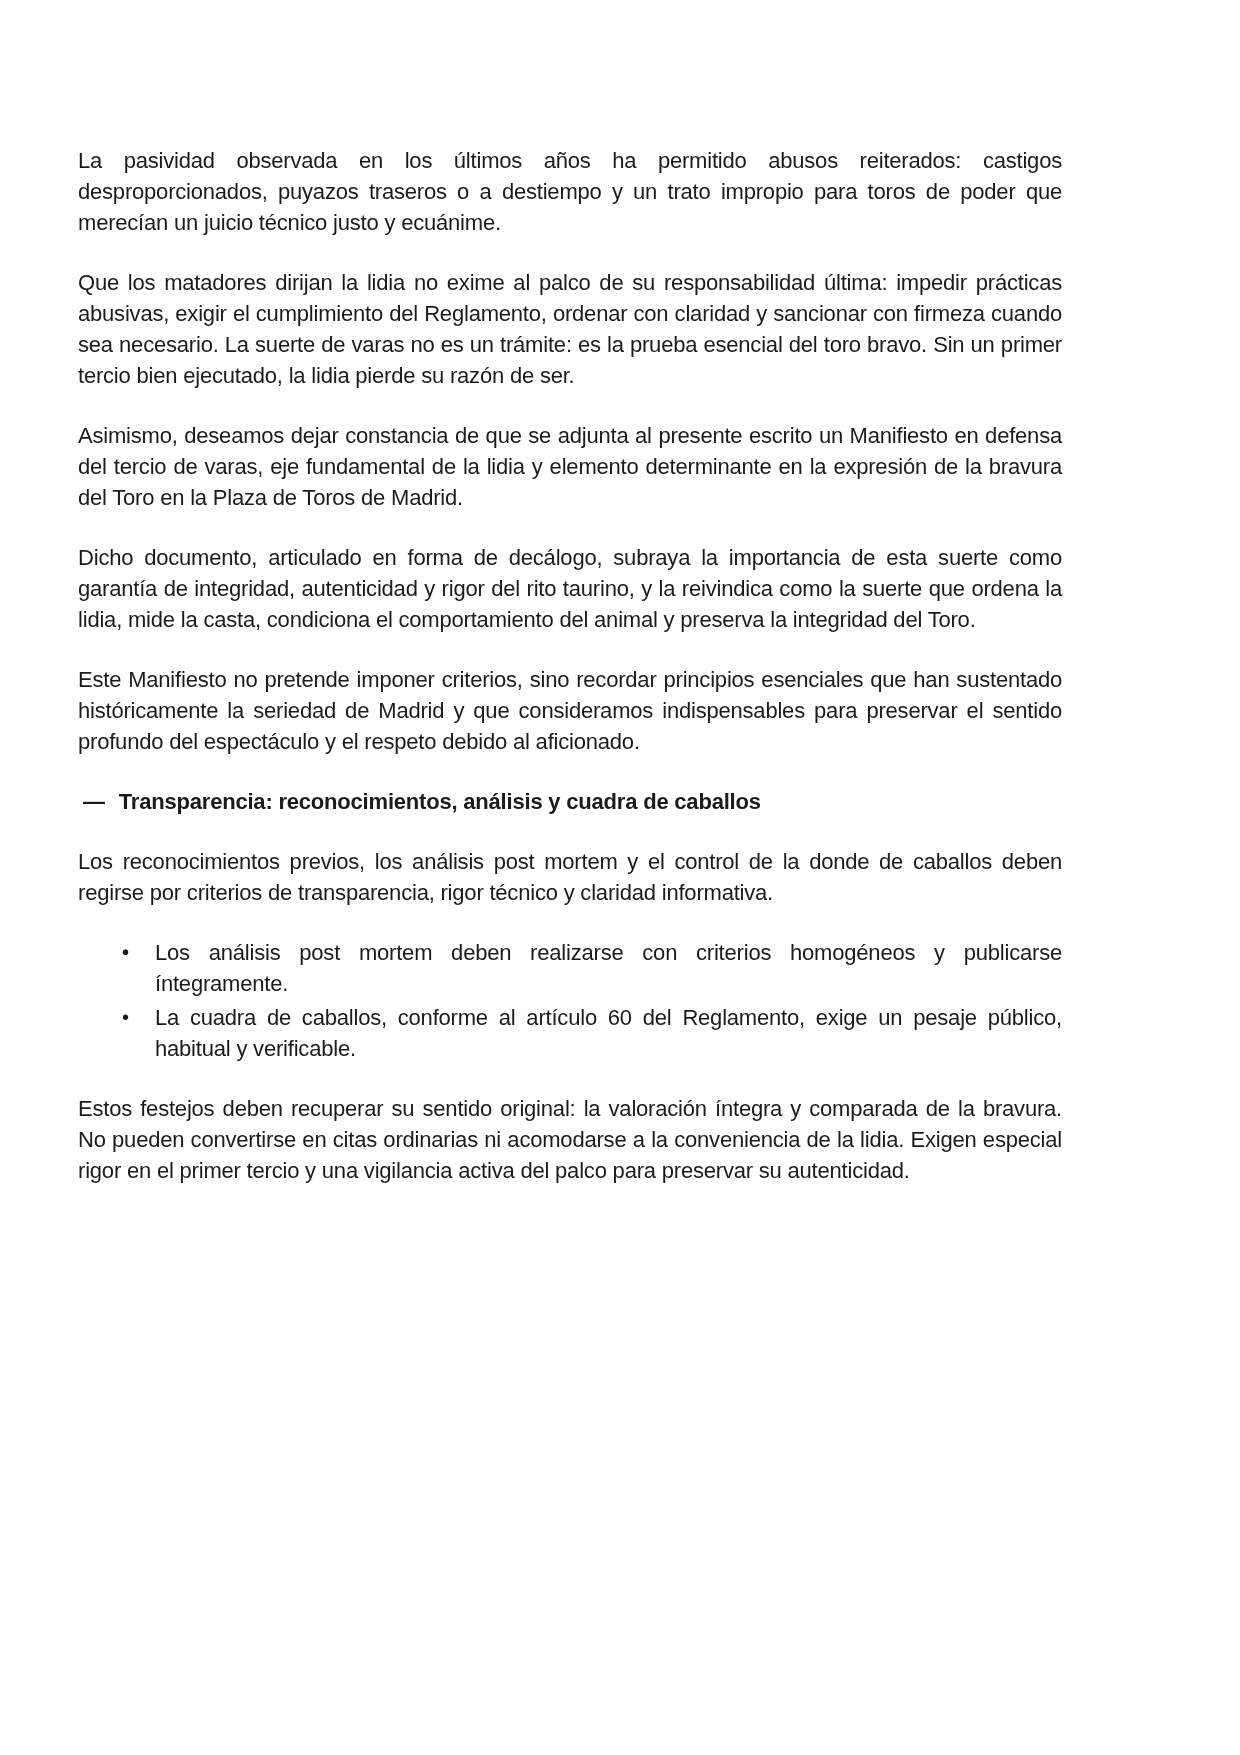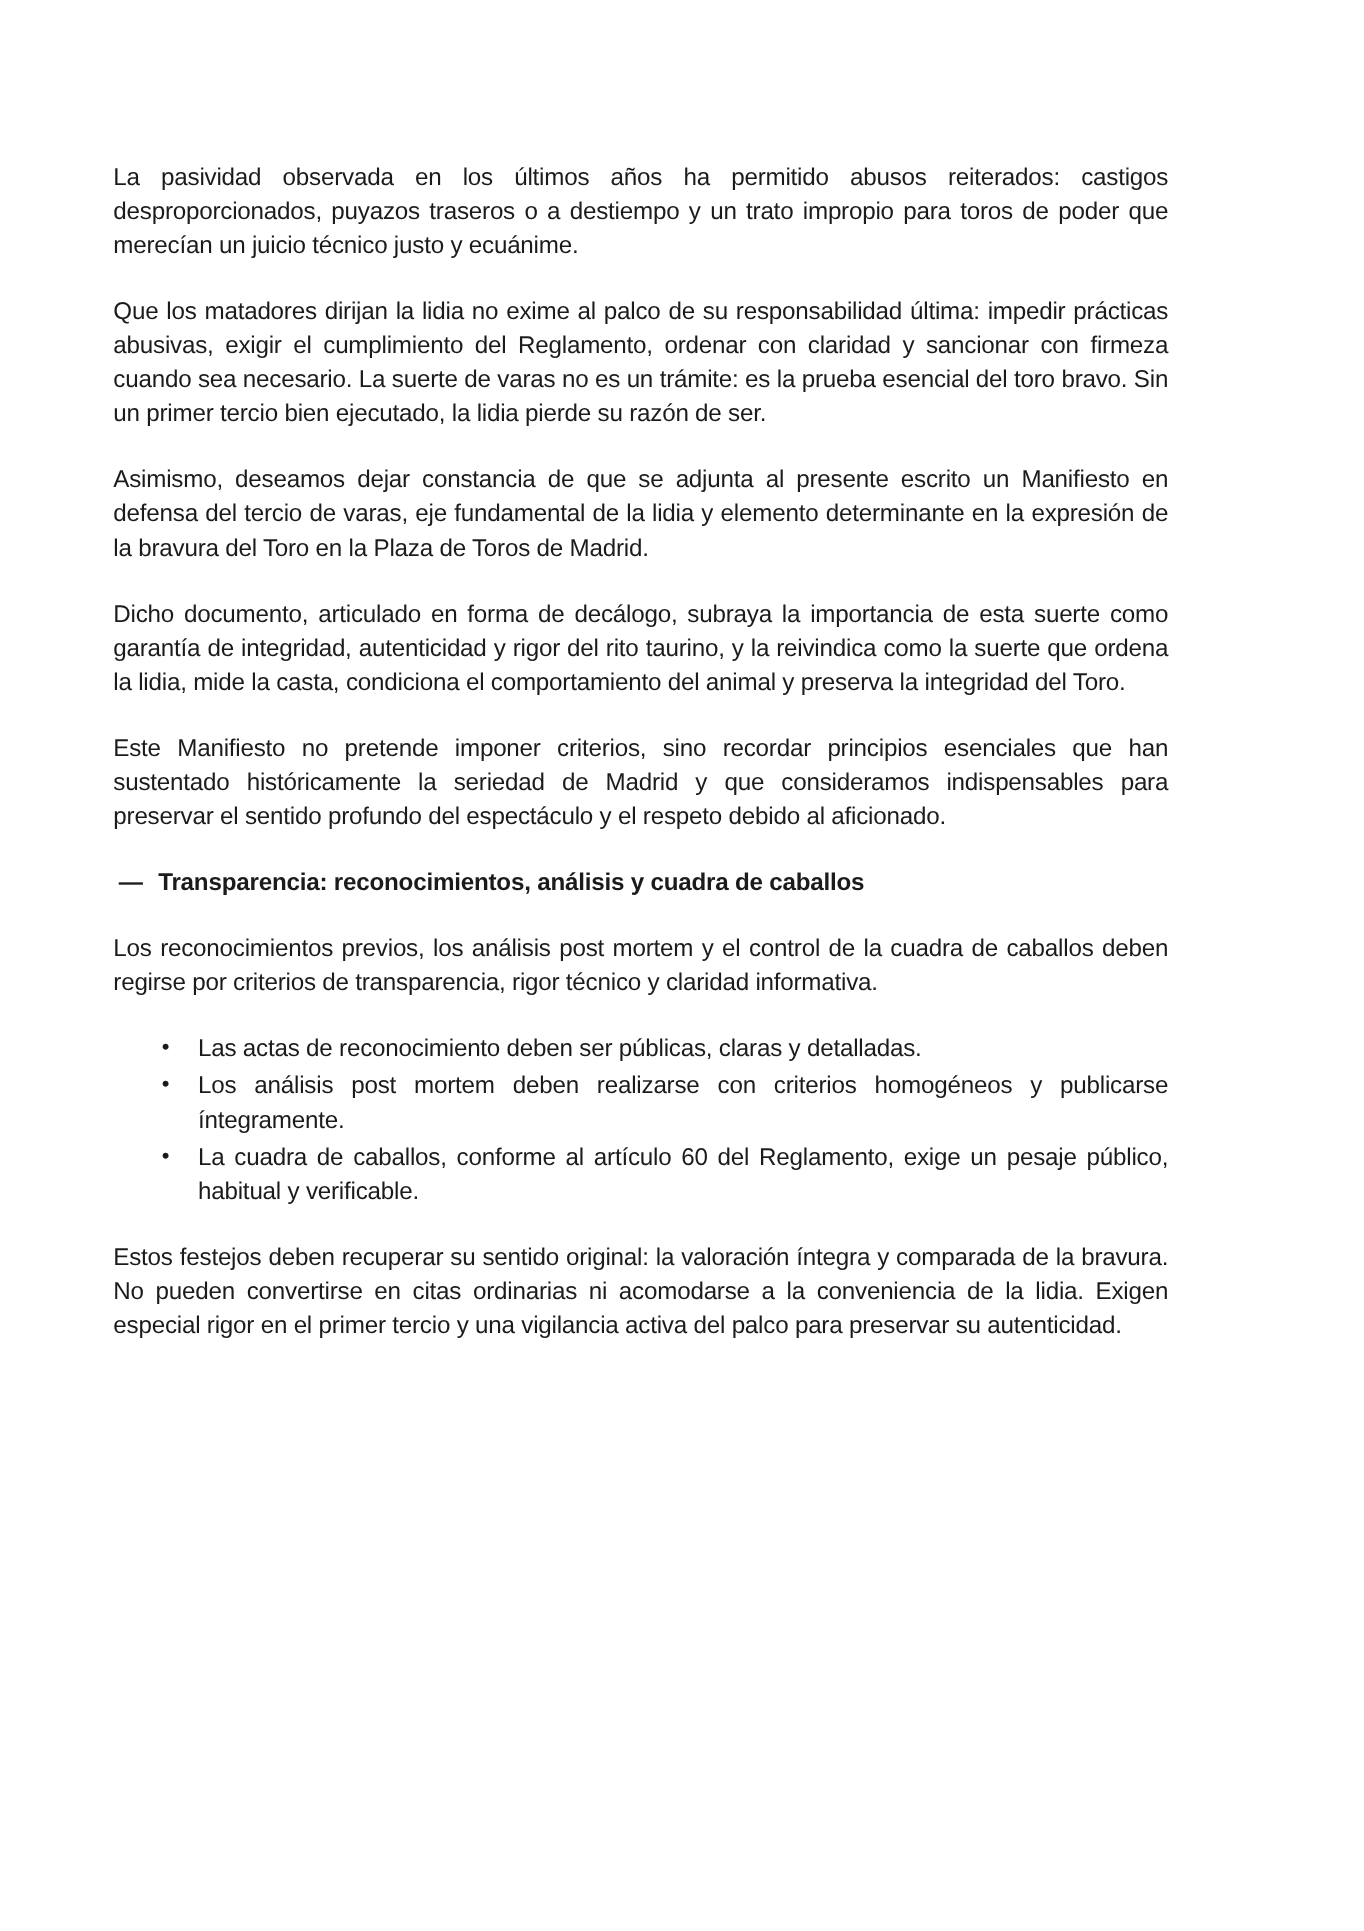--- a/index.html
+++ b/index.html
@@ -8,21 +8,21 @@
     width: 1240px;
     height: 1755px;
     font-family: "Liberation Sans", "DejaVu Sans", sans-serif;
     overflow: hidden;
   }
   .page {
     width: 1240px;
     height: 1755px;
     background: #ffffff;
     color: #1b1b1b;
-    padding: 145px 178px 0 103px;
+    padding: 145px 178px 0 78px;
     font-size: 22px;
     line-height: 31px;
     letter-spacing: -0.2px;
   }
   p.para {
     text-align: justify;
     margin-bottom: 29px;
   }
   .dash-heading {
     margin-bottom: 29px;
@@ -67,25 +67,25 @@
   <p class="para">Asimismo, deseamos dejar constancia de que se adjunta al presente escrito un Manifiesto en defensa del tercio de varas, eje fundamental de la lidia y elemento determinante en la expresión de la bravura del Toro en la Plaza de Toros de Madrid.</p>
 
   <p class="para">Dicho documento, articulado en forma de decálogo, subraya la importancia de esta suerte como garantía de integridad, autenticidad y rigor del rito taurino, y la reivindica como la suerte que ordena la lidia, mide la casta, condiciona el comportamiento del animal y preserva la integridad del Toro.</p>
 
   <p class="para">Este Manifiesto no pretende imponer criterios, sino recordar principios esenciales que han sustentado históricamente la seriedad de Madrid y que consideramos indispensables para preservar el sentido profundo del espectáculo y el respeto debido al aficionado.</p>
 
   <div class="dash-heading">
     <span class="dash">—</span><span class="dash-text">Transparencia: reconocimientos, análisis y cuadra de caballos</span>
   </div>
 
-  <p class="para">Los reconocimientos previos, los análisis post mortem y el control de la cuadra de caballos deben regirse por criterios de transparencia, rigor técnico y claridad informativa.</p>
+  <p class="para">Los reconocimientos previos, los análisis post mortem y el control de la donde de caballos deben regirse por criterios de transparencia, rigor técnico y claridad informativa.</p>
 
   <ul class="bullets">
     <li>
-      <span class="bullet">•</span><span>Las actas de reconocimiento deben ser públicas, claras y detalladas.</span>
+      <span class="bullet">•</span>
     </li>
     <li>
       <span class="bullet">•</span><span>Los análisis post mortem deben realizarse con criterios homogéneos y publicarse íntegramente.</span>
     </li>
     <li>
       <span class="bullet">•</span><span>La cuadra de caballos, conforme al artículo 60 del Reglamento, exige un pesaje público, habitual y verificable.</span>
     </li>
   </ul>
 
 

